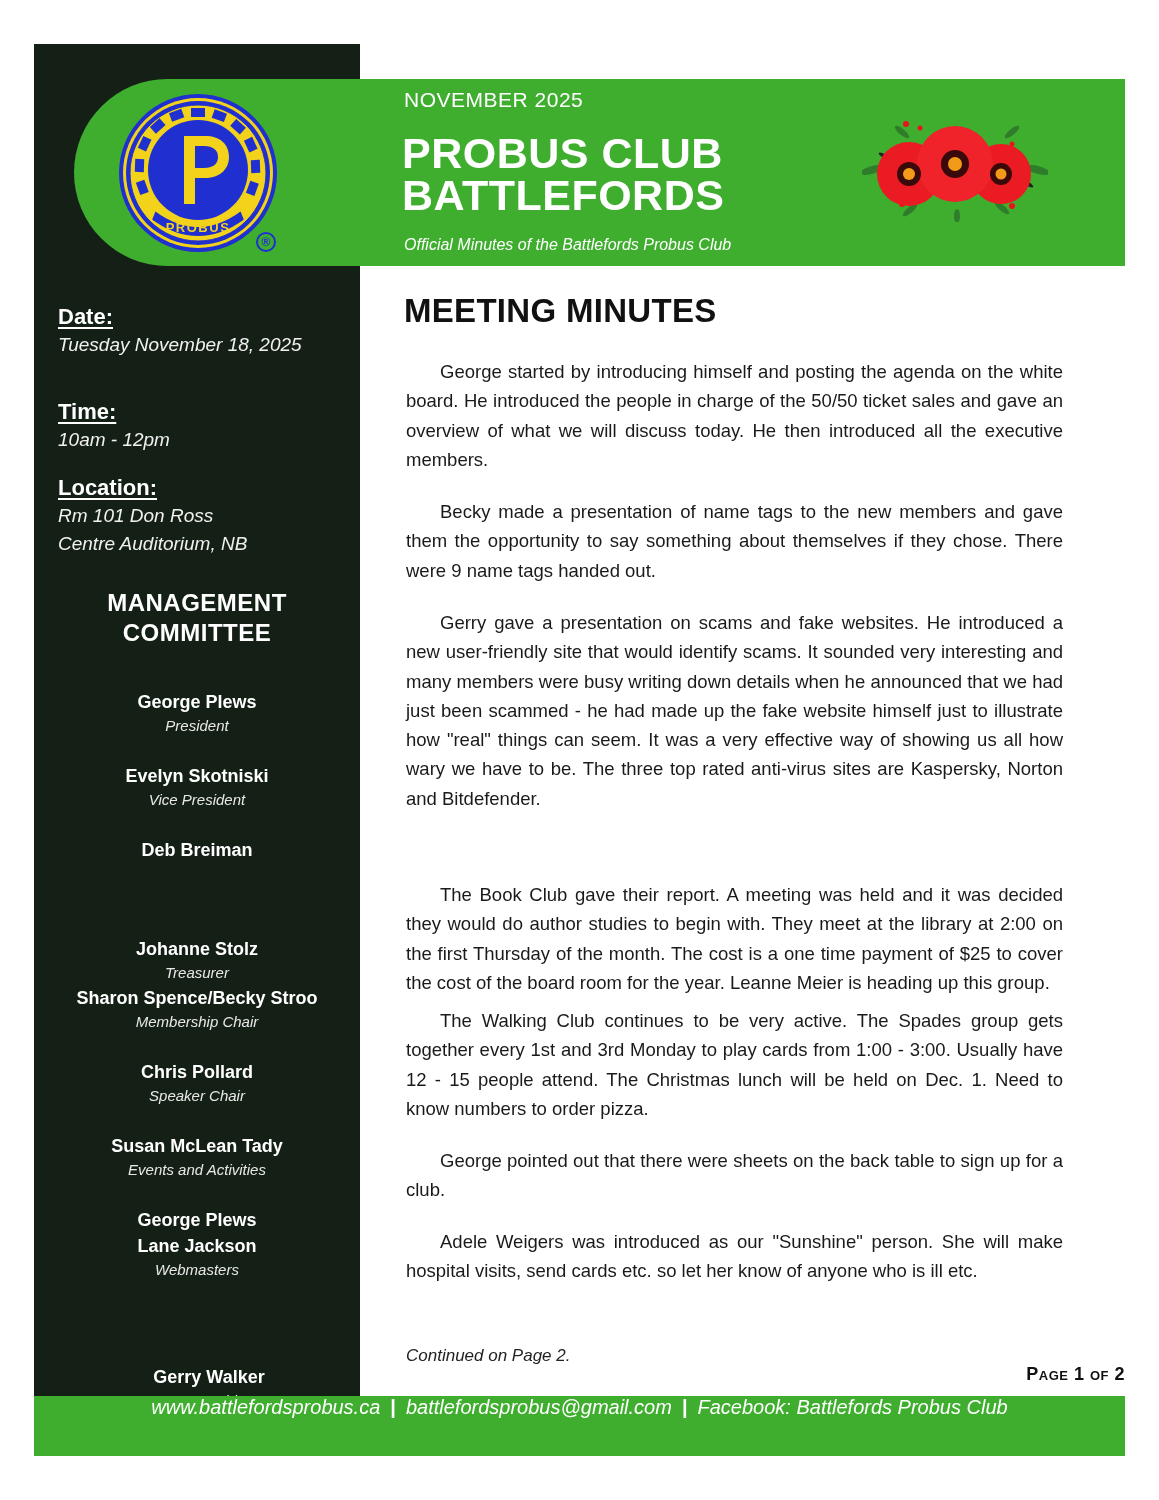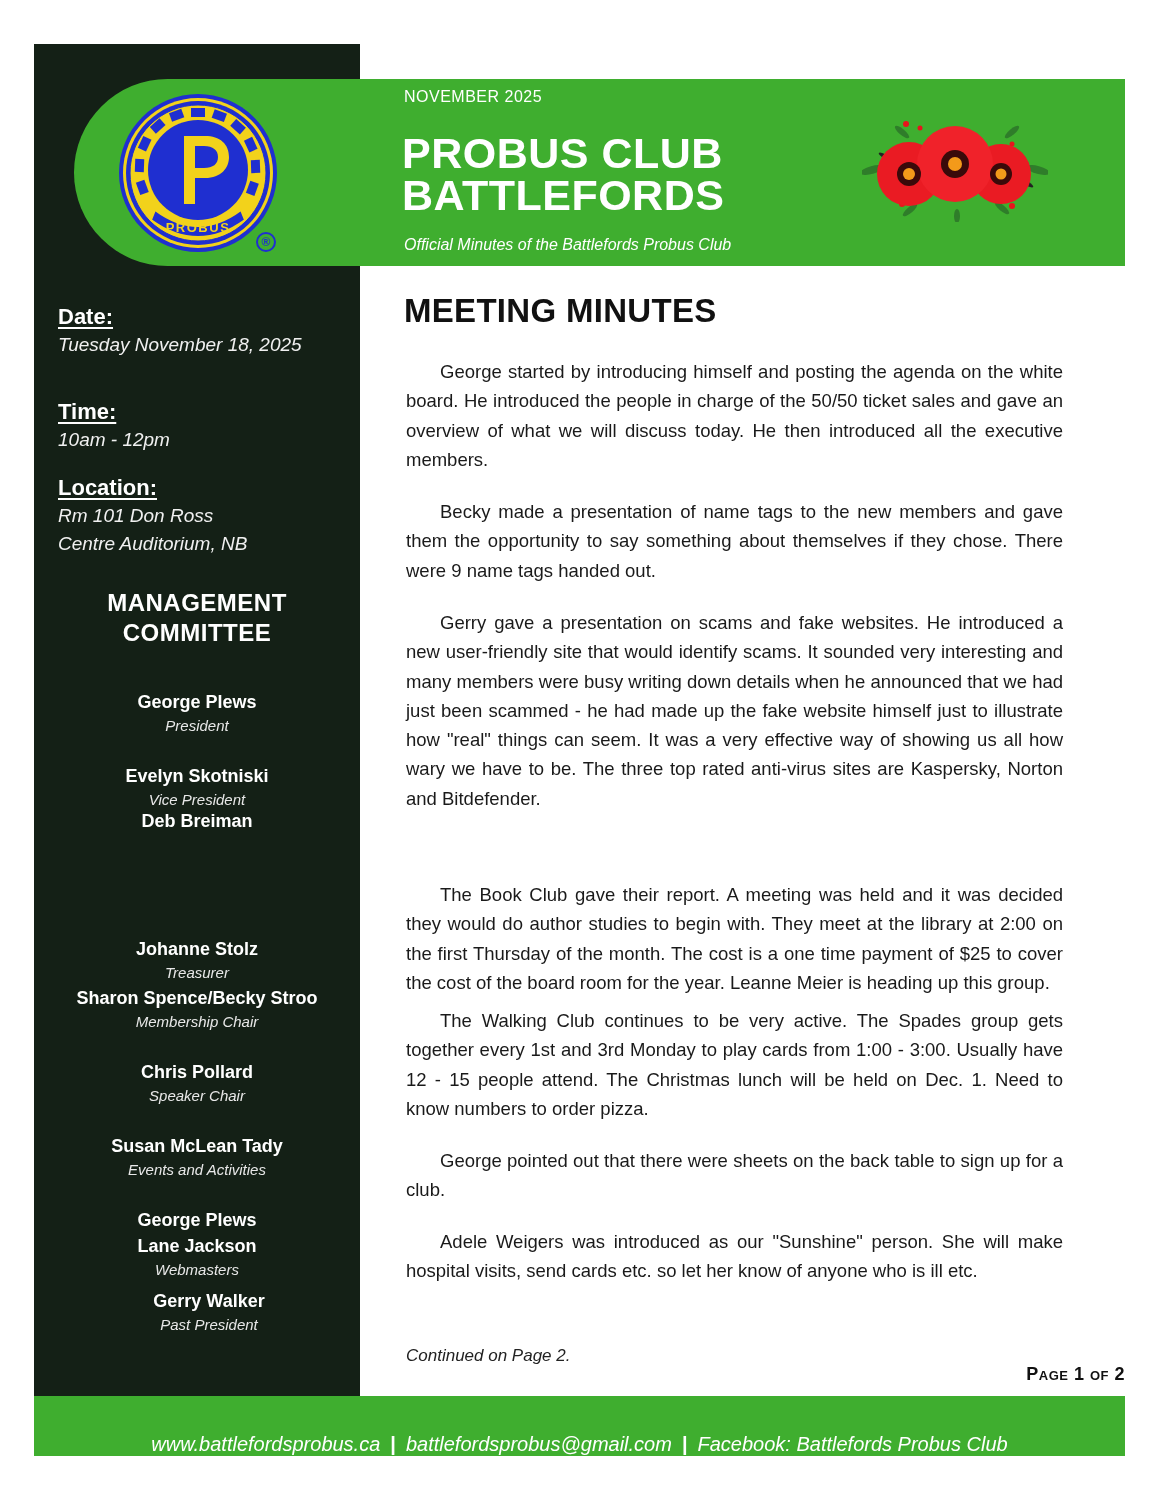--- a/index.html
+++ b/index.html
@@ -17,21 +17,21 @@
   .logo {
     position: absolute; left: 117px; top: 92px; width: 162px; height: 162px;
   }
   .reg {
     position: absolute; left: 256px; top: 232px; width: 20px; height: 20px;
     border: 2px solid #1f2fd0; border-radius: 50%; color: #1f2fd0;
     font-size: 12px; line-height: 16px; text-align: center; font-weight: bold;
   }
   .hdr-month {
     position: absolute; left: 404px; top: 88px; color: #ffffff;
-    font-size: 16px; letter-spacing: 0.5px;
+    font-size: 21px; letter-spacing: 0.5px;
   }
   .hdr-title {
     position: absolute; left: 402px; top: 132px; color: #ffffff;
     font-size: 43px; line-height: 42px; font-weight: bold; letter-spacing: 0.5px;
   }
   .hdr-sub {
     position: absolute; left: 404px; top: 236px; color: #ffffff;
     font-size: 16px; font-style: italic;
   }
   .poppies { position: absolute; left: 862px; top: 118px; width: 186px; height: 104px; }
@@ -66,21 +66,21 @@
   .continued {
     position: absolute; left: 406px; top: 1346px; font-size: 17px; font-style: italic; color: #222222;
   }
   .page-num {
     position: absolute; right: 34px; top: 1364px; font-size: 18px; font-weight: bold;
     font-variant: small-caps; color: #111111; letter-spacing: 0.5px;
   }
   .footer {
     position: absolute; left: 34px; top: 1396px; width: 1091px; height: 60px;
     background: #3fae2f; color: #ffffff; font-size: 20px; font-style: italic;
-    display: flex; align-items: flex-end; justify-content: center; gap: 10px;
+    display: flex; align-items: flex-start; justify-content: center; gap: 10px;
   }
   .footer .sep { font-style: normal; font-weight: bold; }
 </style>
 </head>
 <body>
 
 <div class="sidebar"></div>
 
 <div class="header-band"></div>
 
@@ -175,21 +175,21 @@
 </div>
 
 <div class="member" style="top:689px;">
   <div class="name">George Plews</div>
   <div class="role">President</div>
 </div>
 <div class="member" style="top:763px;">
   <div class="name">Evelyn Skotniski</div>
   <div class="role">Vice President</div>
 </div>
-<div class="member" style="top:808px;">
+<div class="member" style="top:837px;">
   <div class="name">Deb Breiman</div>
 </div>
 <div class="member" style="top:936px;">
   <div class="name">Johanne Stolz</div>
   <div class="role">Treasurer</div>
 </div>
 <div class="member" style="top:985px;">
   <div class="name">Sharon Spence/Becky Stroo</div>
   <div class="role">Membership Chair</div>
 </div>
@@ -199,21 +199,21 @@
 </div>
 <div class="member" style="top:1133px;">
   <div class="name">Susan McLean Tady</div>
   <div class="role">Events and Activities</div>
 </div>
 <div class="member" style="top:1207px;">
   <div class="name">George Plews</div>
   <div class="name">Lane Jackson</div>
   <div class="role">Webmasters</div>
 </div>
-<div class="member" style="top:1288px;padding-left:24px;">
+<div class="member" style="top:1364px;padding-left:24px;">
   <div class="name">Gerry Walker</div>
   <div class="role">Past President</div>
 </div>
 
 <div class="main-title">MEETING MINUTES</div>
 
 <div class="body-text" style="top:357px;">
     <p>George started by introducing himself and posting the agenda on the white board.  He introduced the people in charge of the 50/50 ticket sales and gave an overview of what we will discuss today.  He then introduced all the executive members.</p>
   </div>
 <div class="body-text" style="top:497px;">

